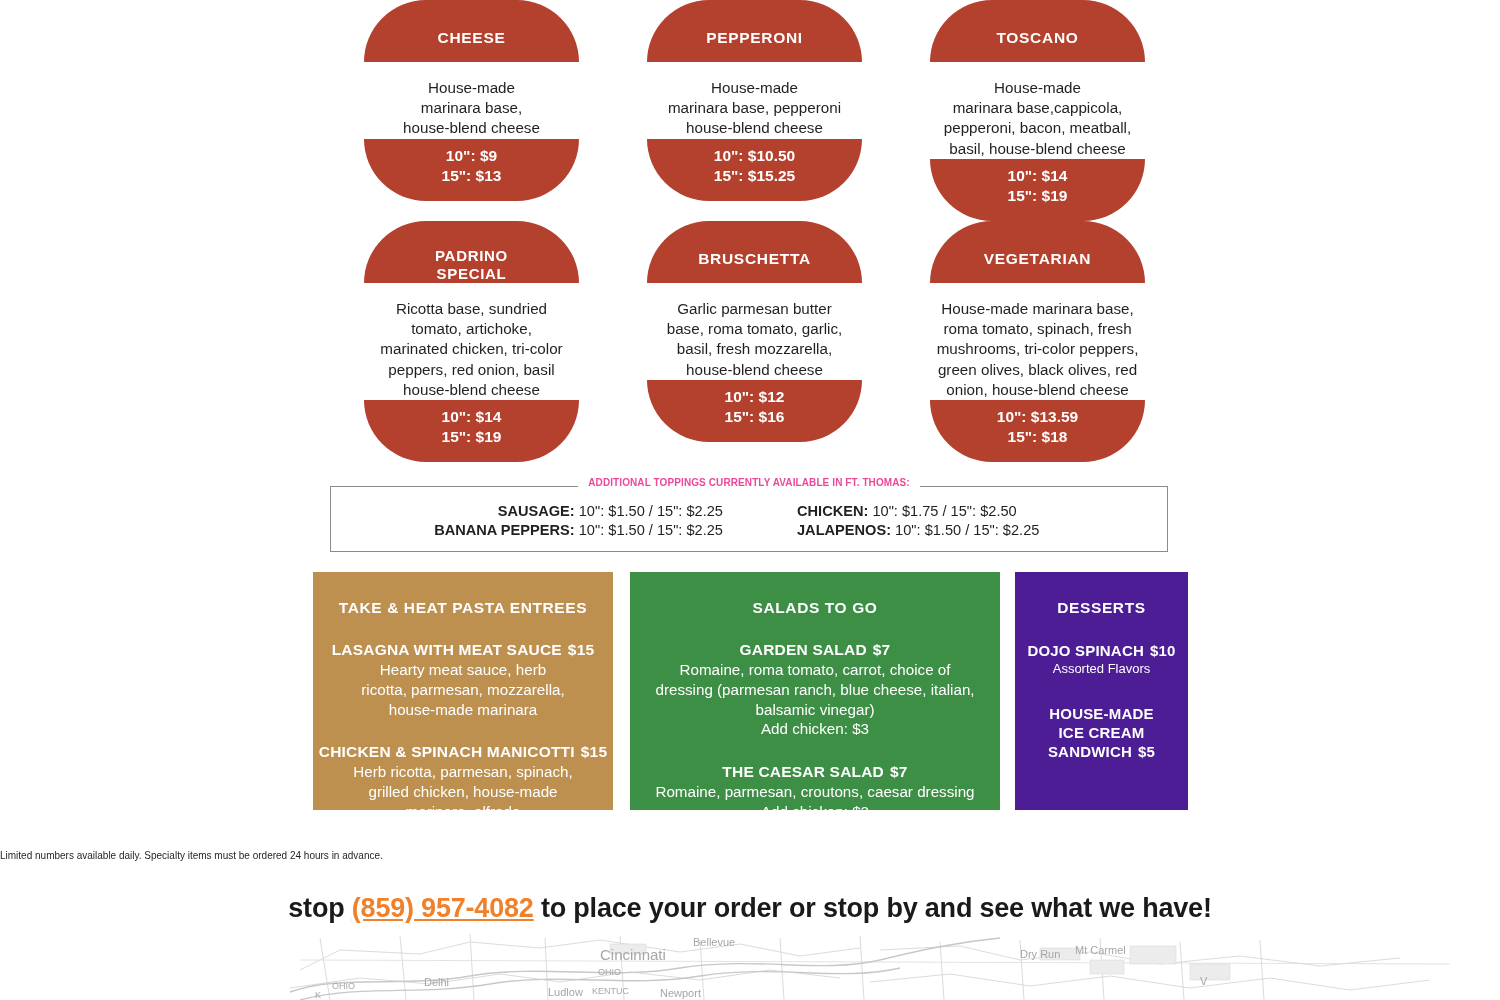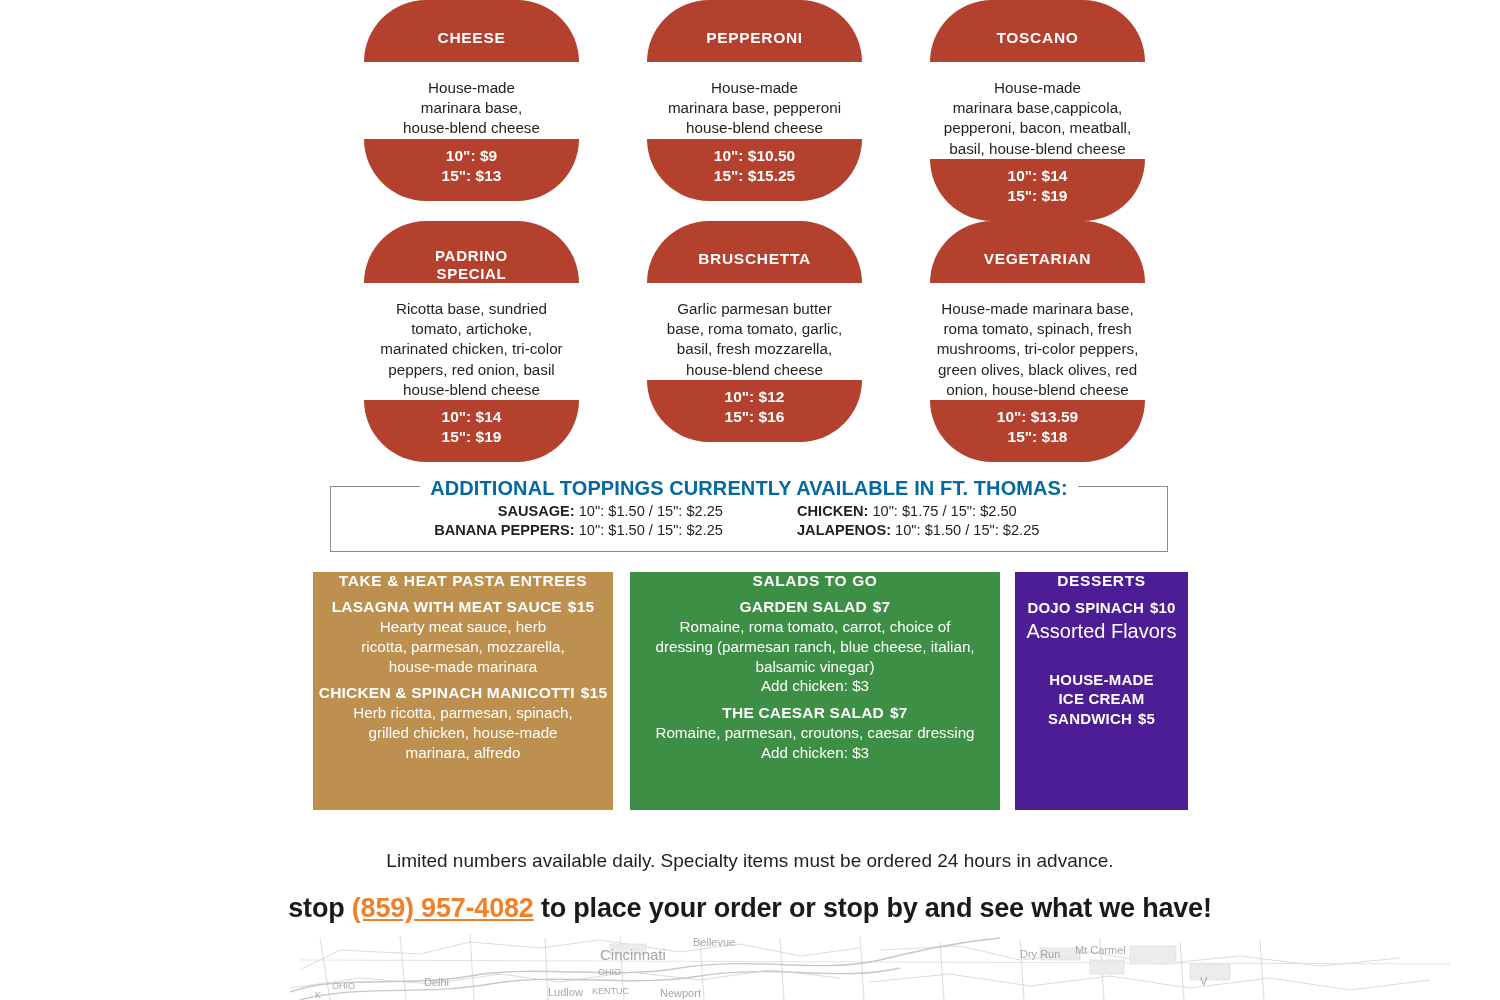--- a/index.html
+++ b/index.html
@@ -59,54 +59,54 @@
   .toppings {
     position: absolute; left: 330px; top: 486px; width: 838px; height: 66px;
     border: 1.3px solid #8f8a86;
   }
   .toppings-title-wrap {
     position: absolute; left: 0; right: 0; top: -10px;
     display: flex; justify-content: center;
   }
   .toppings-title {
     background: #ffffff; padding: 0 10px;
-    font-size: 20px; font-weight: bold; color: #0369a1;
+    font-size: 10px; font-weight: bold; color: #ec4899;
     letter-spacing: 0.1px;
   }
   .toppings-rows {
     padding-top: 16px;
     display: flex; flex-direction: column; gap: 3px;
   }
   .top-row { display: flex; }
   .top-cell { width: 50%; font-size: 14.6px; color: #231f20; }
   .top-cell.l { text-align: right; padding-right: 26px; }
   .top-cell.r { text-align: left; padding-left: 48px; }
   .top-cell b { font-weight: bold; }
 
   
   .boxes { position: absolute; left: 0; top: 572px; width: 1500px; height: 238px; }
   .cbox { position: absolute; top: 0; height: 238px; color: #ffffff; text-align: center; }
   .cbox.pasta   { left: 313px; width: 300px; background: #bd9050; }
   .cbox.salads  { left: 630px; width: 370px; background: #3e8f46; }
   .cbox.dessert { left: 1015px; width: 173px; background: #4c1d95; }
 
-  .box-title { font-weight: bold; font-size: 15.5px; letter-spacing: 0.6px; }
-  .box-item { margin-top: 8px; }
+  .box-title { font-weight: bold; font-size: 15.5px; letter-spacing: 0.6px; padding-top: 27px; }
+  .box-item { margin-top: 24px; }
   .item-head { font-weight: bold; font-size: 15.5px; letter-spacing: 0.2px; }
   .item-head .price { margin-left: 6px; }
   .item-desc { font-size: 15.2px; line-height: 1.3; padding: 0 10px; margin-top: 1px; }
   .cbox.salads .item-desc { padding: 0 16px; }
   .cbox.dessert .item-head { font-size: 15px; line-height: 1.28; }
-  .cbox.dessert .item-desc { font-size: 20px; }
+  .cbox.dessert .item-desc { font-size: 13px; }
   .cbox.dessert .box-item.second { margin-top: 26px; }
 
   
   .limited {
     position: absolute; left: 0; top: 850px; width: 1500px;
-    text-align: center; font-size: 19px; color: #231f20;
+    text-align: left; font-size: 10px; color: #231f20;
   }
   .callline {
     position: absolute; left: 0; top: 893px; width: 1500px;
     text-align: center; font-size: 27px; font-weight: bold; color: #1a1a1a;
     letter-spacing: -0.2px;
   }
   .callline .phone { color: #f08029; }
 
   
   .map { position: absolute; left: 0; top: 930px; width: 1500px; height: 70px; overflow: hidden; background:#fff; }

